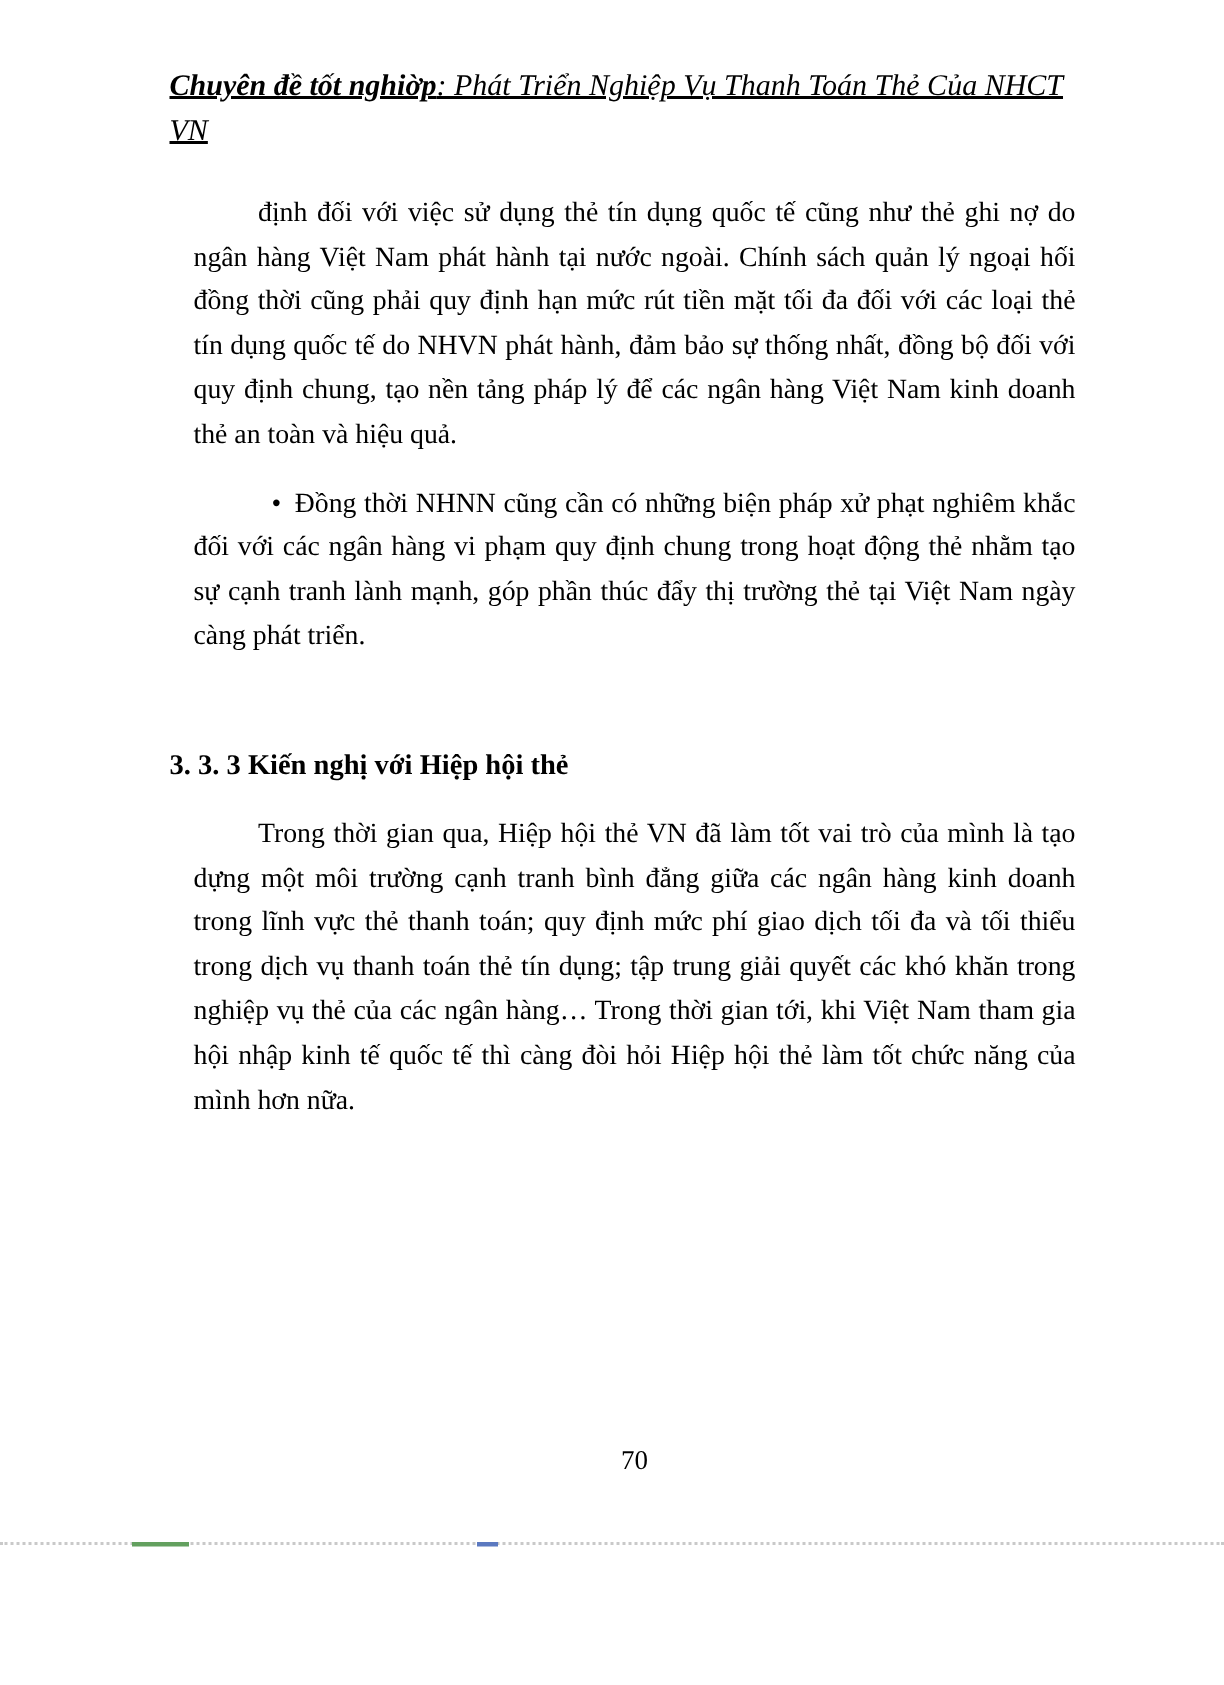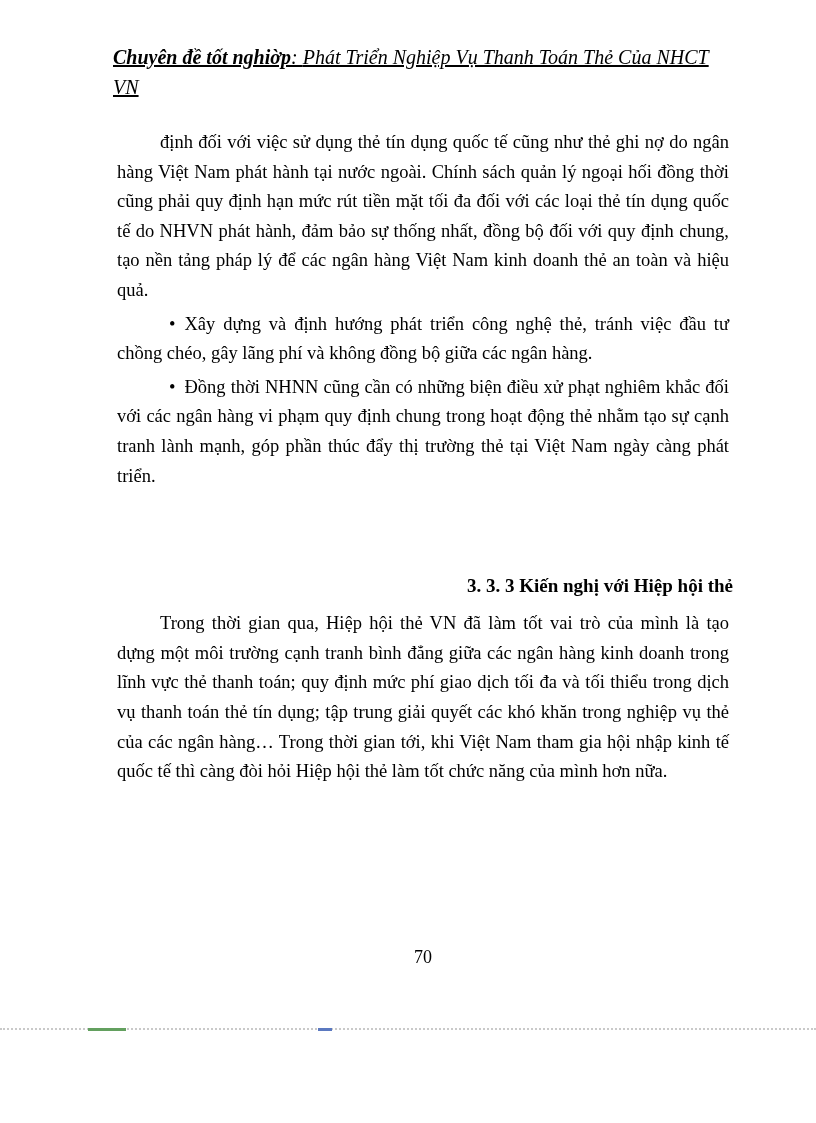--- a/index.html
+++ b/index.html
@@ -33,44 +33,44 @@
   .hdr-sep, .hdr-title {
     font-style: italic;
     text-decoration: underline;
   }
   .doc-body {
     font-size: 18.5px;
     line-height: 29.6px;
     text-align: justify;
   }
   .para {
-    margin: 4px;
+    margin: 16px;
     text-indent: 43px;
   }
   .para.bullet {
     text-indent: 52px;
   }
   .bullet-glyph {
     display: inline;
     margin-right: 9px;
   }
   .section-heading {
     font-size: 19px;
     line-height: 30px;
     font-weight: bold;
     font-style: normal;
-    margin: 80px 0 8px 0;
+    margin: 56px 0 8px 0;
     text-indent: 0;
-    text-align: right;
+    text-align: left;
   }
   .page-footer {
     position: absolute;
     left: 113px;
     width: 620px;
-    bottom: 68px;
+    bottom: 52px;
     text-align: center;
     font-size: 18px;
     line-height: 22px;
   }
   .page-edge-dots {
     position: absolute;
     left: 0;
     right: 0;
     bottom: 6px;
     height: 0;
@@ -91,24 +91,23 @@
 
   <div class="running-header">
     <span class="hdr-prefix">Chuyên đề tốt nghiờp</span><span class="hdr-sep">: </span><span class="hdr-title">Phát Triển Nghiệp Vụ Thanh Toán Thẻ Của NHCT VN</span>
   </div>
 
   <main class="doc-body">
 
     <p class="para">định đối với việc sử dụng thẻ tín dụng quốc tế cũng như thẻ ghi nợ do ngân hàng Việt Nam phát hành tại nước ngoài. Chính sách quản lý ngoại hối đồng thời cũng phải quy định hạn mức rút tiền mặt tối đa đối với các loại thẻ tín dụng quốc tế do NHVN phát hành, đảm bảo sự thống nhất, đồng bộ đối với quy định chung, tạo nền tảng pháp lý để các ngân hàng Việt Nam kinh doanh thẻ an toàn và hiệu quả.</p>
 
 
-    <p class="para bullet"><span class="bullet-glyph">•</span><span class="bullet-text">Xây dựng và định hướng phát triển công nghệ thẻ, tránh việc đầu tư chồng chéo, gây lãng phí và không đồng bộ giữa các ngân hàng.</span></p>
 
 
-    <p class="para bullet"><span class="bullet-glyph">•</span><span class="bullet-text">Đồng thời NHNN cũng cần có những biện điều xử phạt nghiêm khắc đối với các ngân hàng vi phạm quy định chung trong hoạt động thẻ nhằm tạo sự cạnh tranh lành mạnh, góp phần thúc đẩy thị trường thẻ tại Việt Nam ngày càng phát triển.</span></p>
+    <p class="para bullet"><span class="bullet-glyph">•</span><span class="bullet-text">Đồng thời NHNN cũng cần có những biện pháp xử phạt nghiêm khắc đối với các ngân hàng vi phạm quy định chung trong hoạt động thẻ nhằm tạo sự cạnh tranh lành mạnh, góp phần thúc đẩy thị trường thẻ tại Việt Nam ngày càng phát triển.</span></p>
 
     <h2 class="section-heading">3. 3. 3 Kiến nghị với Hiệp hội thẻ</h2>
 
     <p class="para">Trong thời gian qua, Hiệp hội thẻ VN đã làm tốt vai trò của mình là tạo dựng một môi trường cạnh tranh bình đẳng giữa các ngân hàng kinh doanh trong lĩnh vực thẻ thanh toán; quy định mức phí giao dịch tối đa và tối thiểu trong dịch vụ thanh toán thẻ tín dụng; tập trung giải quyết các khó khăn trong nghiệp vụ thẻ của các ngân hàng… Trong thời gian tới, khi Việt Nam tham gia hội nhập kinh tế quốc tế thì càng đòi hỏi Hiệp hội thẻ làm tốt chức năng của mình hơn nữa.</p>
 
 
   </main>
 
   <div class="page-footer">70</div>
 

